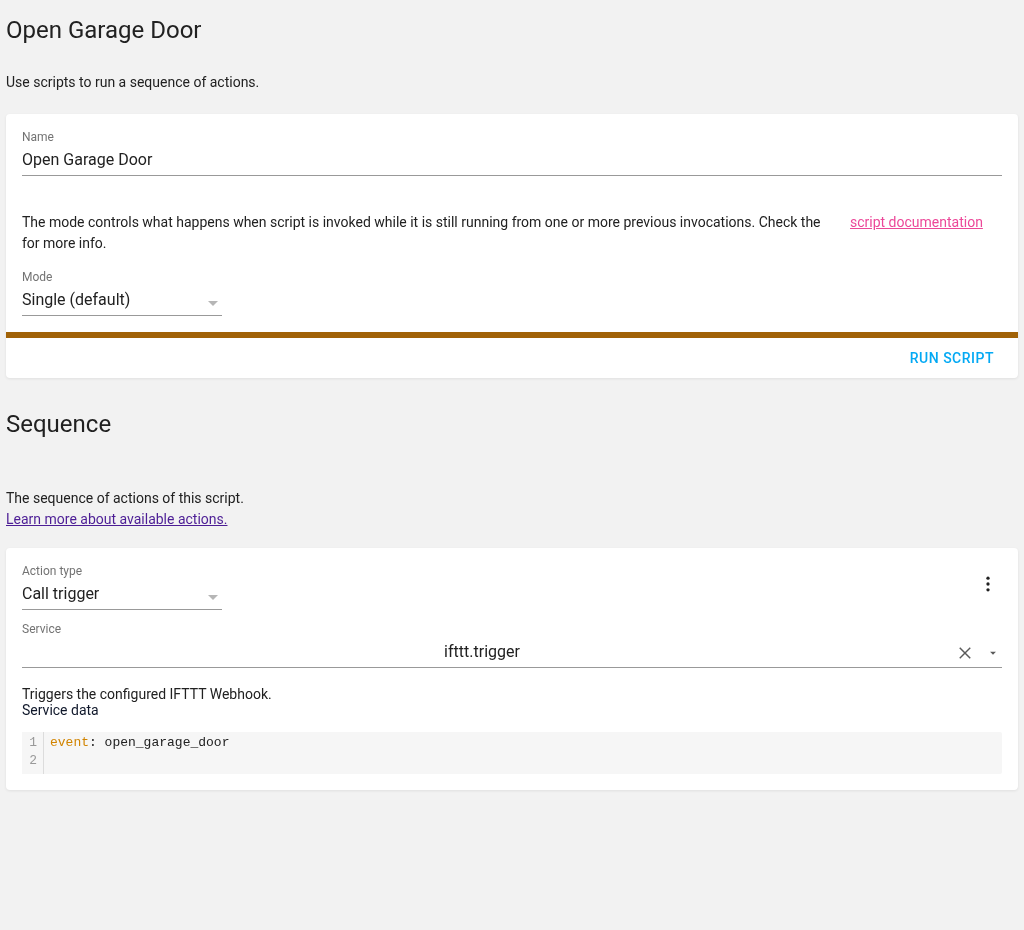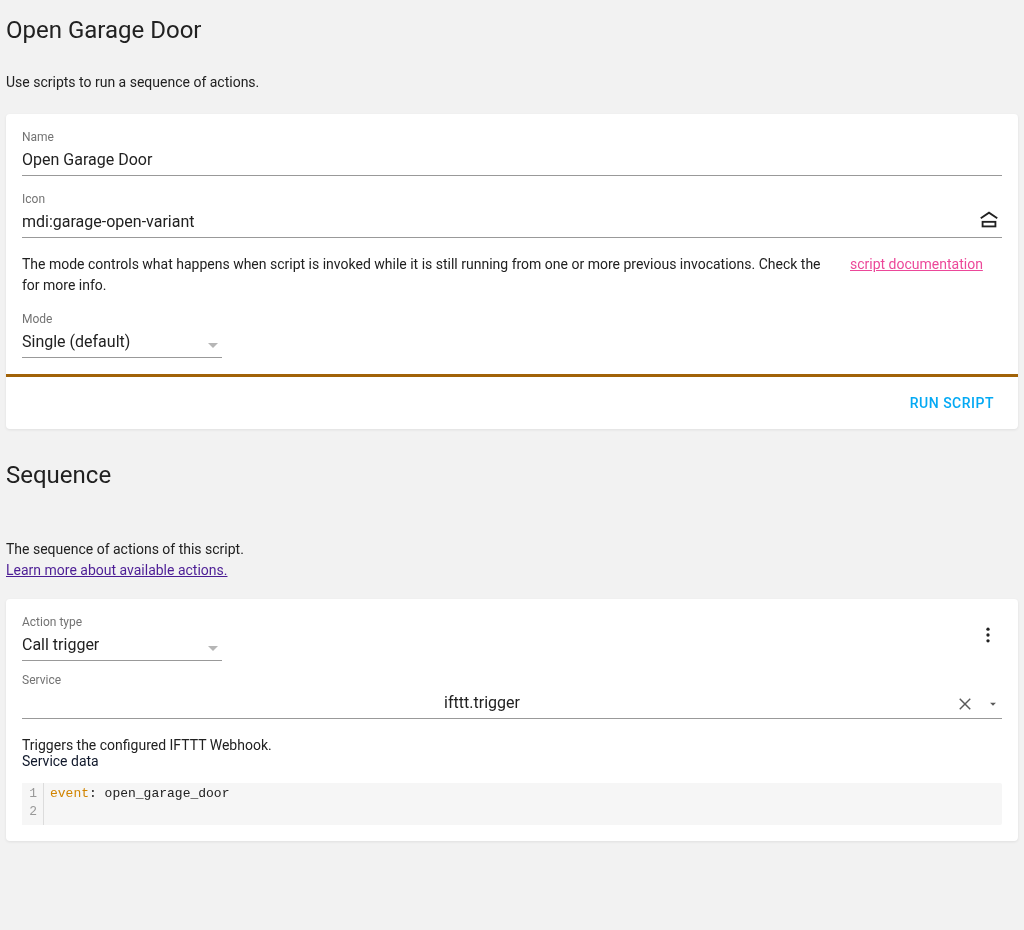--- a/index.html
+++ b/index.html
@@ -32,21 +32,21 @@
   .card {
     background: #ffffff;
     border-radius: 4px;
     box-shadow: 0 1px 3px rgba(0,0,0,0.08);
     margin-bottom: 32px;
   }
   .card-content {
     padding: 16px;
   }
   .field {
-    margin-bottom: 16px;
+    margin-bottom: 36px;
     position: relative;
   }
   .field-label {
     font-size: 12px;
     color: #737373;
     display: block;
     margin-bottom: 2px;
   }
   .text-input {
     width: 100%;
@@ -99,22 +99,22 @@
   .dropdown-caret {
     position: absolute;
     right: 4px;
     bottom: 10px;
     width: 0; height: 0;
     border-left: 5px solid transparent;
     border-right: 5px solid transparent;
     border-top: 5px solid #b6b6b6;
   }
   .card-actions {
-    border-top: 3px solid #a16207;
-    padding: 10px 16px;
+    border-top: 6px solid #a16207;
+    padding: 4px 16px;
     text-align: right;
   }
   .flat-button {
     background: none;
     border: none;
     color: #03a9f4;
     font-size: 14px;
     font-weight: 500;
     letter-spacing: 0.5px;
     cursor: pointer;
@@ -225,30 +225,20 @@
   <p class="page-subtitle">Use scripts to run a sequence of actions.</p>
 
   <div class="card">
     <div class="card-content">
 
       <div class="field">
         <label class="field-label">Name</label>
         <input class="text-input" type="text" value="Open Garage Door" style="">
       </div>
 
-      <div class="field field-with-icon">
-        <label class="field-label">Icon</label>
-        <input class="text-input" type="text" value="mdi:garage-open-variant" style="">
-        <span class="field-icon">
-          <svg width="22" height="22" viewBox="0 0 24 24" fill="none" stroke="currentColor" stroke-width="2">
-            <path d="M3 10 L12 4 L21 10"></path>
-            <rect x="5" y="14" width="14" height="5"></rect>
-          </svg>
-        </span>
-      </div>
 
       <p class="helper-row">
         <span>The mode controls what happens when script is invoked while it is still running from one or more previous invocations. Check the </span><a href="#">script documentation</a><span> for more info.</span>
       </p>
 
       <div class="select-field">
         <label class="field-label">Mode</label>
         <div class="select-input">Single (default)</div>
         <span class="dropdown-caret"></span>
       </div>

